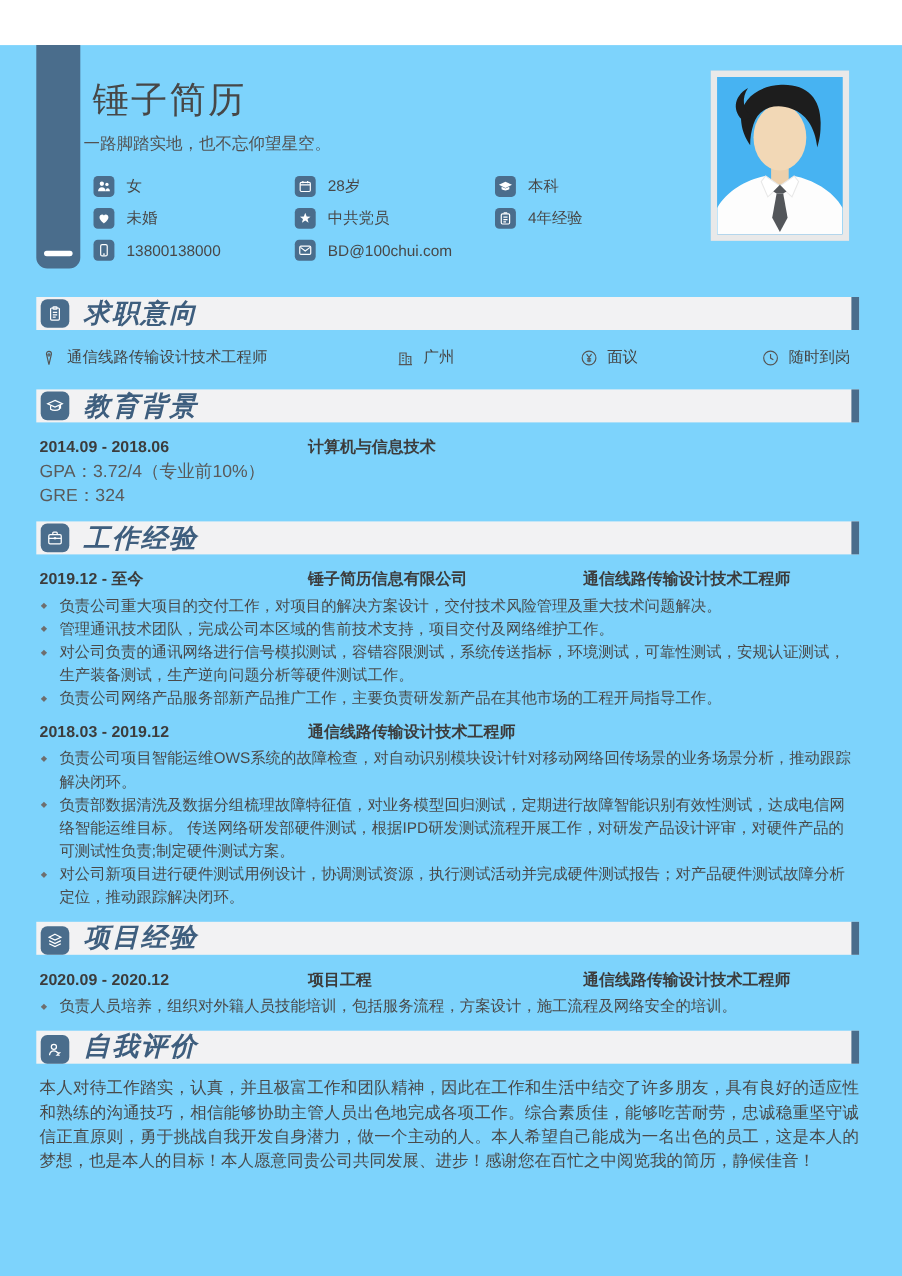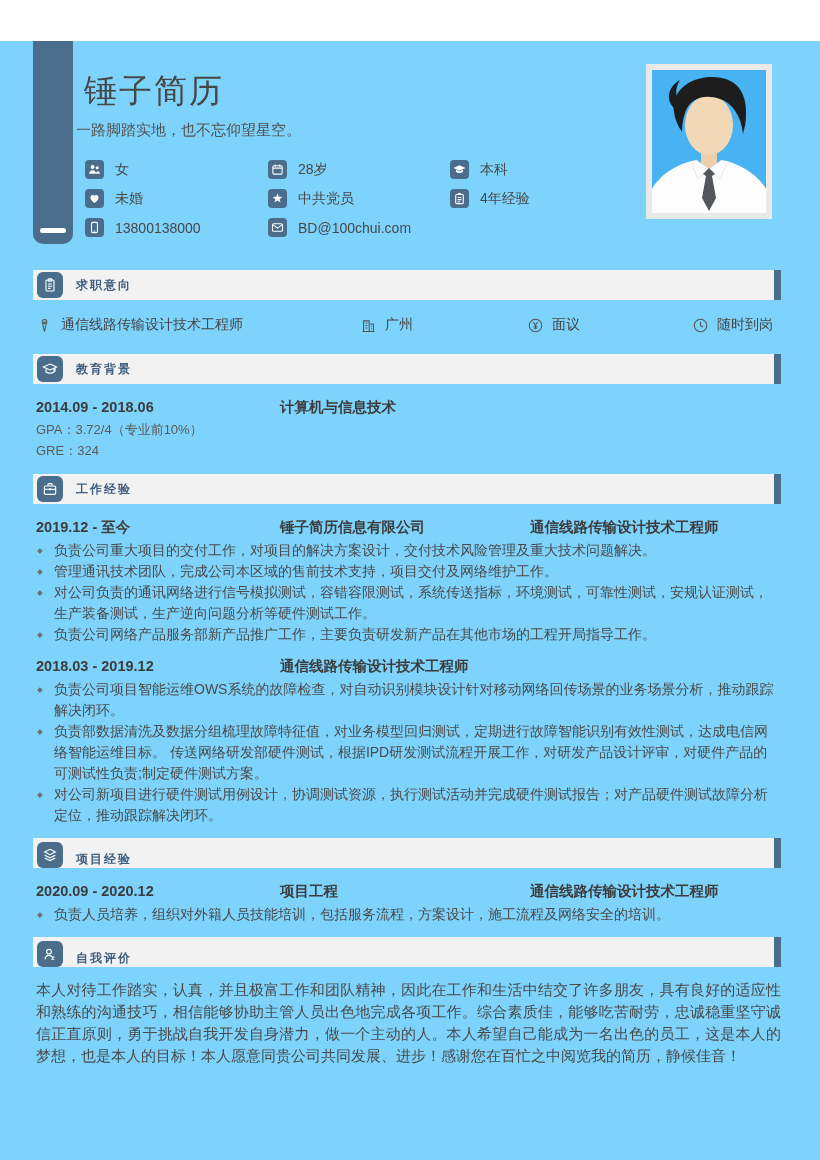--- a/index.html
+++ b/index.html
@@ -24,31 +24,31 @@
   .info-grid{position:absolute;left:85px;top:114px;display:grid;grid-template-columns:183px 182px 200px;grid-auto-rows:29px;align-items:center;}
   .info-item{display:flex;align-items:center;gap:11px;font-size:14px;color:#484848;}
   .ibox{width:19px;height:19px;border-radius:4px;background:var(--blue);display:flex;align-items:center;justify-content:center;flex:0 0 19px;}
   .ibox svg{width:13px;height:13px;}
   .photo{position:absolute;left:646px;top:23px;width:126px;height:155px;border:6px solid #e9e9e9;background:#47b3f2;}
   .photo svg{display:block;width:114px;height:143px;}
   
   .band{position:relative;margin:0 39px 0 33px;height:30px;background:var(--band);display:flex;align-items:center;}
   .sec-icon{width:26px;height:26px;margin-left:4px;border-radius:6px;background:var(--blue);display:flex;align-items:center;justify-content:center;flex:0 0 26px;}
   .sec-icon svg{width:16px;height:16px;}
-  .sec-title{margin:0 0 0 13px;font-size:12px;font-weight:700;color:var(--title);letter-spacing:2px;}
+  .sec-title{margin:0 0 0 13px;font-size:24px;font-weight:700;color:var(--title);letter-spacing:2px;font-style:italic;}
   .cap{position:absolute;right:0;top:0;width:7px;height:30px;background:var(--blue);}
   
   .intent-row{margin:15px 39px 0 36px;height:20px;display:grid;grid-template-columns:324px 167px 165px auto;align-items:center;}
   .intent-item{display:flex;align-items:center;gap:8px;font-size:14px;color:#454545;}
   .oicon{display:flex;align-items:center;}
   .oicon svg{width:17px;height:17px;}
   .sect-gap{margin-top:19px;align-items:center;}
   
   .entry-head{margin:13px 39px 0 36px;display:grid;grid-template-columns:244px 250px 1fr;font-weight:700;font-size:14.5px;color:var(--bold);line-height:21px;}
-  .edu-line{margin:0 39px 0 36px;font-size:13px;color:#5a5a5a;line-height:21px;}
+  .edu-line{margin:0 39px 0 36px;font-size:16px;color:#5a5a5a;line-height:21px;}
   .bullets{margin:2px 39px 0 36px;padding:0;list-style:none;font-size:14px;color:var(--text);}
   .bullets li{position:relative;padding-left:18px;line-height:21px;}
   .bullets li::before{content:"◆";position:absolute;left:1px;top:0;font-size:7.5px;color:#6e6e6e;line-height:21px;}
   .band-after-list{margin-top:12px;align-items:flex-end;}
   
   .self-text{margin:12px 39px 0 36px;font-size:15px;line-height:22px;color:var(--text);text-align:justify;}
 </style>
 </head>
 <body>
 

